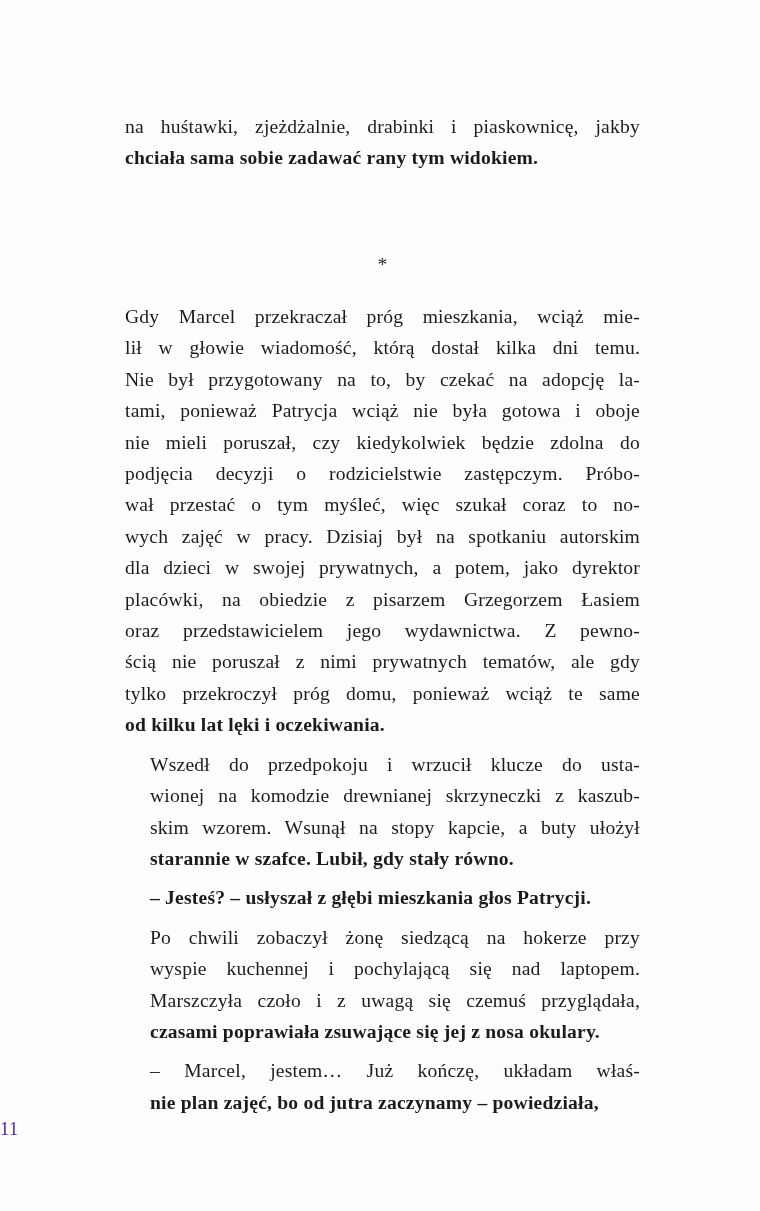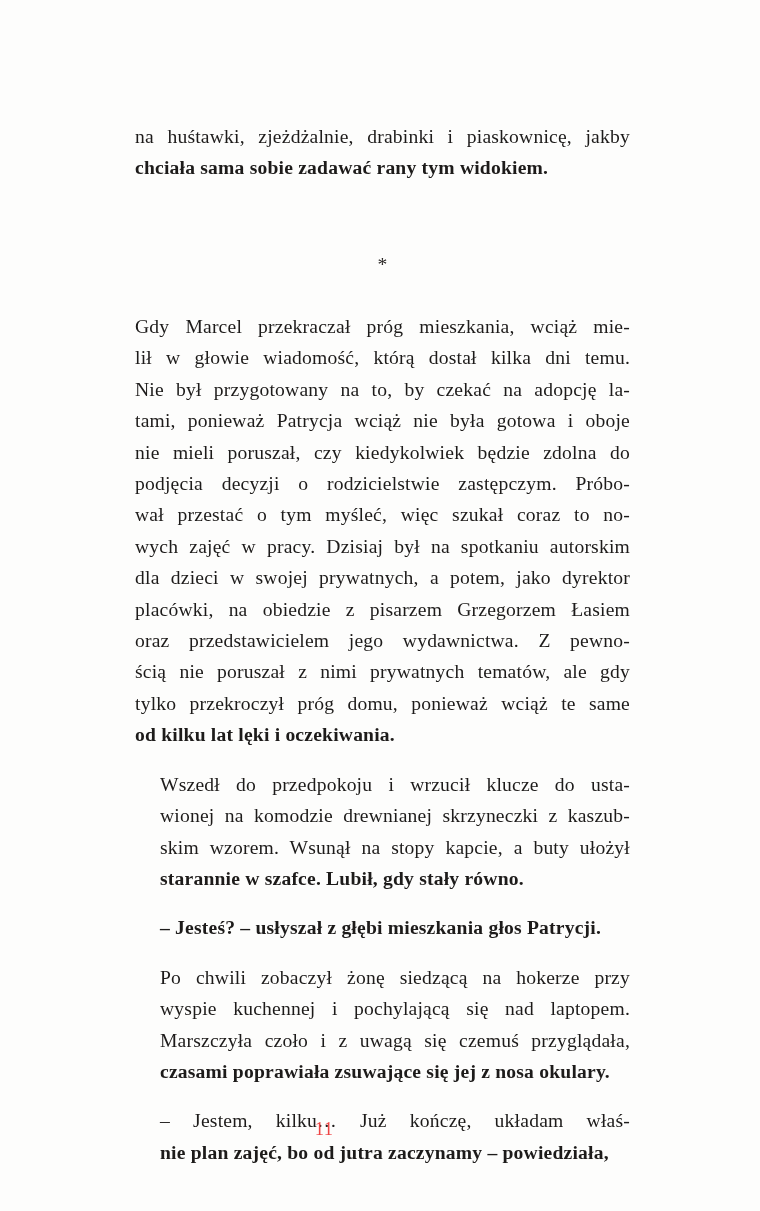--- a/index.html
+++ b/index.html
@@ -26,21 +26,21 @@
   }
 
   .text-block {
     position: absolute;
     left: 117px;
     top: 103px;
     width: 531px;
   }
 
   .para {
-    margin: 18px;
+    margin: 8px;
     font-size: 19.6px;
     line-height: 31.4px;
     text-align: justify;
     text-justify: inter-word;
     color: #1d1b1a;
     letter-spacing: 0.01em;
     -webkit-font-smoothing: antialiased;
   }
 
   .para.indent {
@@ -72,24 +72,24 @@
     line-height: 31.4px;
     color: #2a2725;
     font-family: "Liberation Serif", "DejaVu Serif", serif;
   }
 
   .page-number {
     position: absolute;
     left: 0;
     top: 1117px;
     width: 648px;
-    text-align: center;
+    text-align: left;
     font-size: 18.5px;
     line-height: 24px;
-    color: #ef4444;
+    color: #4c1d95;
     font-family: "Liberation Serif", "DejaVu Serif", serif;
     letter-spacing: 0.02em;
   }
 
   .block-a { position: absolute; left: 0; top: 0; width: 531px; }
   .block-sep { top: 146px; }
   .block-b { position: absolute; left: 0; top: 190px; width: 531px; }
 </style>
 </head>
 <body>
@@ -141,21 +141,21 @@
       </p>
 
       <p class="para indent">
         <span class="line">Po chwili zobaczył żonę siedzącą na hokerze przy</span>
         <span class="line">wyspie kuchennej i pochylającą się nad laptopem.</span>
         <span class="line">Marszczyła czoło i z uwagą się czemuś przyglądała,</span>
         <span class="line last">czasami poprawiała zsuwające się jej z nosa okulary.</span>
       </p>
 
       <p class="para indent">
-        <span class="line">– Jestem, kilku… Już kończę, układam właś-</span>
+        <span class="line">– Marcel, jestem… Już kończę, układam właś-</span>
         <span class="line last">nie plan zajęć, bo od jutra zaczynamy – powiedziała,</span>
       </p>
 
     </div>
 
   </div>
 
   <div class="page-number">11</div>
 
 </div>

